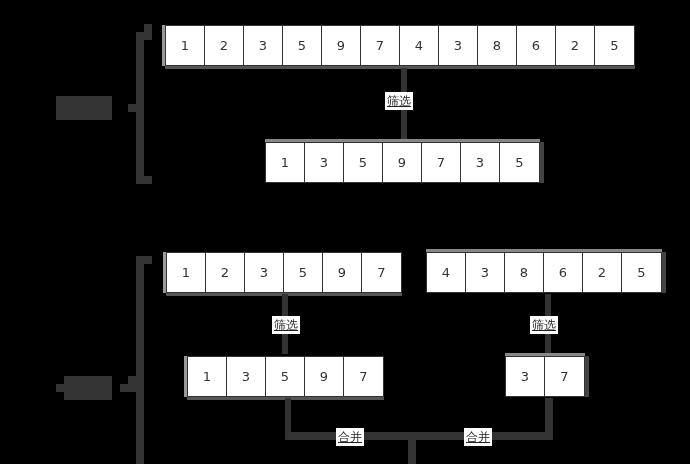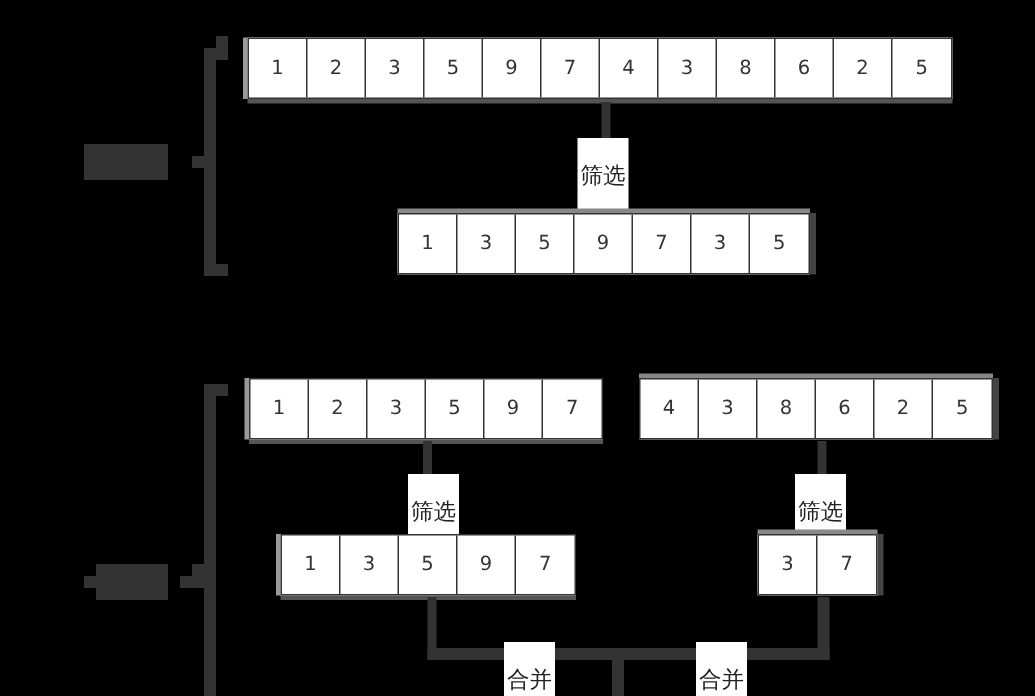--- a/index.html
+++ b/index.html
@@ -3,21 +3,21 @@
 <meta charset="utf-8">
 <style>
   html, body { margin:0; padding:0; background:#000; }
   body { width:690px; height:464px; position:relative; overflow:hidden; font-family:"DejaVu Sans", sans-serif; }
   .bar { position:absolute; background:#333; }
   .label-block { position:absolute; background:#333; }
   .array { position:absolute; display:flex; background:#fff; border:1px solid #333; box-shadow: -3px 0 0 #999, 0 3px 0 #555; }
   .array.right-shadow { box-shadow: 4px 0 0 #444, 0 -3px 0 #888; }
   .cell { width:39px; height:39px; border-right:1px solid #333; display:flex; align-items:center; justify-content:center; font-size:13px; color:#333; box-sizing:border-box; }
   .cell:last-child { border-right:none; }
-  .tag { position:absolute; background:#fff; color:#222; font-size:15px; padding:17px 2px; line-height:16px; white-space:nowrap; }
+  .tag { position:absolute; background:#fff; color:#222; font-size:12px; padding:1px 2px; line-height:16px; white-space:nowrap;text-decoration:underline; }
 </style>
 </head>
 <body>
 
 <div class="label-block" style="left:56px;top:96px;width:56px;height:24px;"></div>
 
 <div>
   <div class="bar" style="left:136px;top:32px;width:8px;height:152px;"></div>
   <div class="bar" style="left:136px;top:32px;width:12px;height:8px;"></div>
   <div class="bar" style="left:144px;top:24px;width:8px;height:16px;"></div>

